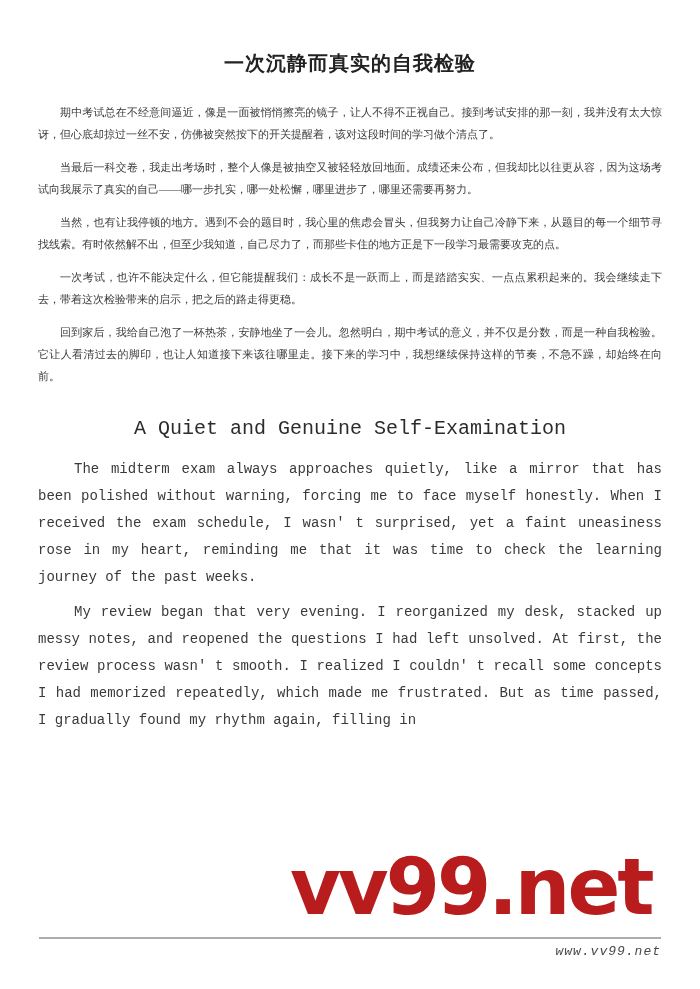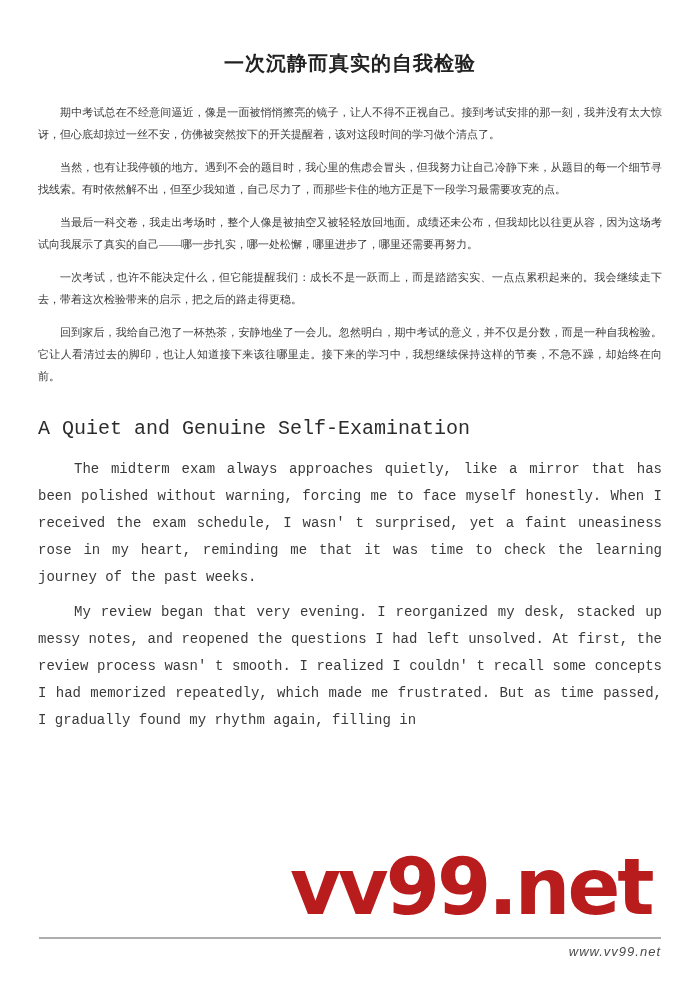--- a/index.html
+++ b/index.html
@@ -45,21 +45,21 @@
   p.cn {
     margin: 0 0 11px 0;
     font-size: 11px;
     line-height: 22px;
     text-align: justify;
     text-indent: 2em;
     color: #3a3a3a;
   }
   .en-title {
     margin: 30px 0 16px 0;
-    text-align: left;
+    text-align: center;
     font-size: 20px;
     font-weight: normal;
     font-family: "Liberation Mono", "DejaVu Sans Mono", monospace;
     color: #2c2c2c;
   }
   p.en {
     margin: 0 0 8px 0;
     font-family: "Liberation Mono", "DejaVu Sans Mono", monospace;
     font-size: 14px;
     line-height: 27px;
@@ -73,42 +73,42 @@
     right: 39px;
     top: 937px;
     border-top: 2px solid #adadad;
     z-index: 2;
   }
   .footer-text {
     position: absolute;
     right: 39px;
     top: 944px;
     z-index: 2;
-    font-family: Liberation Sans, sans-serif;
+    font-family: Liberation Mono, monospace;
     font-style: italic;
     font-size: 13px;
     letter-spacing: 1px;
     color: #4a4a4a;
     margin-left: 22px;
   }
 </style>
 </head>
 <body>
 
 <div class="page">
 
   <div class="watermark">vv99.net</div>
 
   <div class="content">
 
     <h1 class="cn-title">一次沉静而真实的自我检验</h1>
 
     <p class="cn">期中考试总在不经意间逼近，像是一面被悄悄擦亮的镜子，让人不得不正视自己。接到考试安排的那一刻，我并没有太大惊讶，但心底却掠过一丝不安，仿佛被突然按下的开关提醒着，该对这段时间的学习做个清点了。</p>
+    <p class="cn">当最后一科交卷，我走出考场时，整个人像是被抽空又被轻轻放回地面。成绩还未公布，但我却比以往更从容，因为这场考试向我展示了真实的自己——哪一步扎实，哪一处松懈，哪里进步了，哪里还需要再努力。</p>
     <p class="cn">当然，也有让我停顿的地方。遇到不会的题目时，我心里的焦虑会冒头，但我努力让自己冷静下来，从题目的每一个细节寻找线索。有时依然解不出，但至少我知道，自己尽力了，而那些卡住的地方正是下一段学习最需要攻克的点。</p>
-    <p class="cn">当最后一科交卷，我走出考场时，整个人像是被抽空又被轻轻放回地面。成绩还未公布，但我却比以往更从容，因为这场考试向我展示了真实的自己——哪一步扎实，哪一处松懈，哪里进步了，哪里还需要再努力。</p>
     <p class="cn">一次考试，也许不能决定什么，但它能提醒我们：成长不是一跃而上，而是踏踏实实、一点点累积起来的。我会继续走下去，带着这次检验带来的启示，把之后的路走得更稳。</p>
     <p class="cn">回到家后，我给自己泡了一杯热茶，安静地坐了一会儿。忽然明白，期中考试的意义，并不仅是分数，而是一种自我检验。它让人看清过去的脚印，也让人知道接下来该往哪里走。接下来的学习中，我想继续保持这样的节奏，不急不躁，却始终在向前。</p>
 
     <h2 class="en-title">A Quiet and Genuine Self-Examination</h2>
 
     <p class="en">The midterm exam always approaches quietly, like a mirror that has been polished without warning, forcing me to face myself honestly. When I received the exam schedule, I wasn' t surprised, yet a faint uneasiness rose in my heart, reminding me that it was time to check the learning journey of the past weeks.</p>
     <p class="en">My review began that very evening. I reorganized my desk, stacked up messy notes, and reopened the questions I had left unsolved. At first, the review process wasn' t smooth. I realized I couldn' t recall some concepts I had memorized repeatedly, which made me frustrated. But as time passed, I gradually found my rhythm again, filling in</p>
 
   </div>
 

